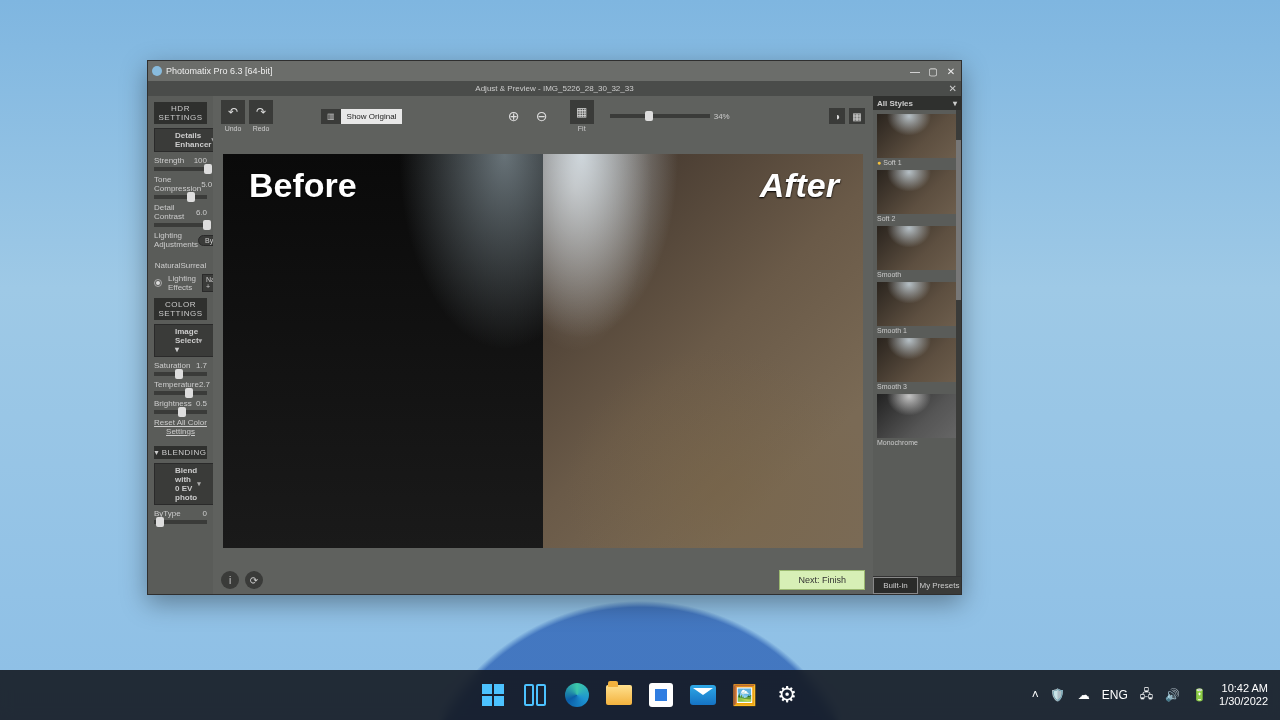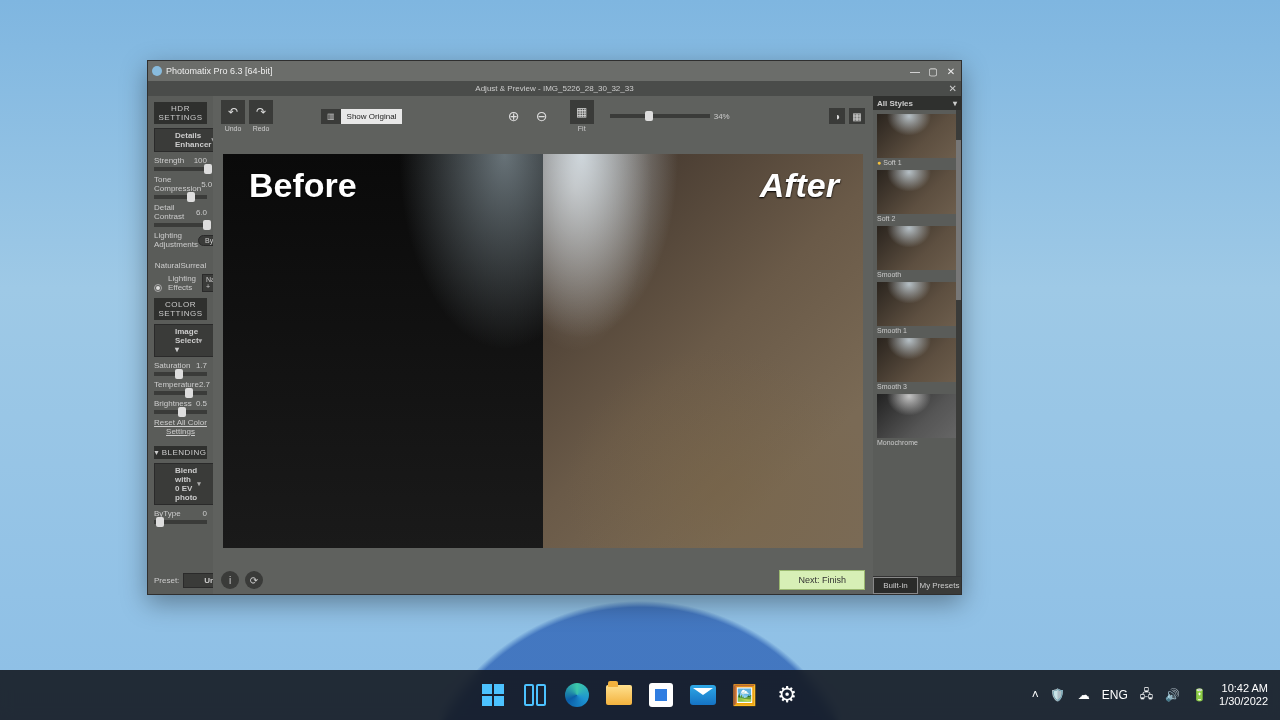--- a/index.html
+++ b/index.html
@@ -50,21 +50,21 @@
   .dropdown::after { content:"▾"; font-size:7px; color:#aaa; }
   .slider-row { margin:4px 0; }
   .slider-label { display:flex; justify-content:space-between; font-size:8px; color:#ccc;align-items:center; }
   .slider-track { height:4px; background:#3a3b39; position:relative; margin-top:2px; }
   .slider-thumb { position:absolute; top:-3px; width:8px; height:10px; background:#ddd; border-radius:2px; }
   .mini-btn { background:#3a3b39; border:1px solid #2a2a2a; color:#ccc; font-size:7px; padding:1px 3px; cursor:pointer; }
   .eyedrop { width:16px; height:16px; background:#ddd; display:flex; align-items:center; justify-content:center; font-size:10px; cursor:pointer; color:#333; }
   .preset-row { display:flex; align-items:center; gap:4px; font-size:8px; margin-top:auto; padding-top:8px;}
   .preset-row .dropdown { flex:1; }
   .reset-link { text-align:center; font-size:8px; color:#ccc; text-decoration:underline; cursor:pointer; margin:4px 0; }
-  .radio-row { display:flex; align-items:flex-end; gap:4px; font-size:8px; }
+  .radio-row { display:flex; align-items:center; gap:4px; font-size:8px; }
   .radio-dot { width:8px; height:8px; border-radius:50%; border:1px solid #aaa; display:inline-block; }
   .radio-dot.on::after { content:""; display:block; width:4px; height:4px; background:#ddd; border-radius:50%; margin:1px; }
 
   .center-panel { flex:1; background:#5f615e; display:flex; flex-direction:column; }
   .toolbar { height:40px; display:flex; align-items:center; padding:0 8px; gap:8px; }
   .tb-group { display:flex; gap:4px; align-items:center; }
   .tb-grow { flex:1; }
   .tb-btn { width:24px; height:24px; background:#3a3b39; display:flex; align-items:center; justify-content:center; cursor:pointer; color:#ddd; font-size:12px; }
   .tb-label { font-size:7px; color:#ccc; text-align:center;}
   .tb-stack { display:flex; flex-direction:column; align-items:center; gap:1px;}
@@ -278,26 +278,20 @@
           <div class="slider-label">
             <span>ByType</span>
             <span>0</span>
           </div>
           <div class="slider-track">
             <div class="slider-thumb" style="left:3%;"></div>
           </div>
         </div>
       </div>
 
-      <div class="preset-row">
-        <span>Preset:</span>
-        <div class="dropdown">
-            <span>Untitled</span>
-          </div>
-      </div>
     </div>
 
     <div class="center-panel">
       <div class="toolbar">
         <div class="tb-group">
           <div class="tb-stack">
             <div class="tb-btn">↶</div>
             <div class="tb-label">Undo</div>
           </div>
           <div class="tb-stack">

